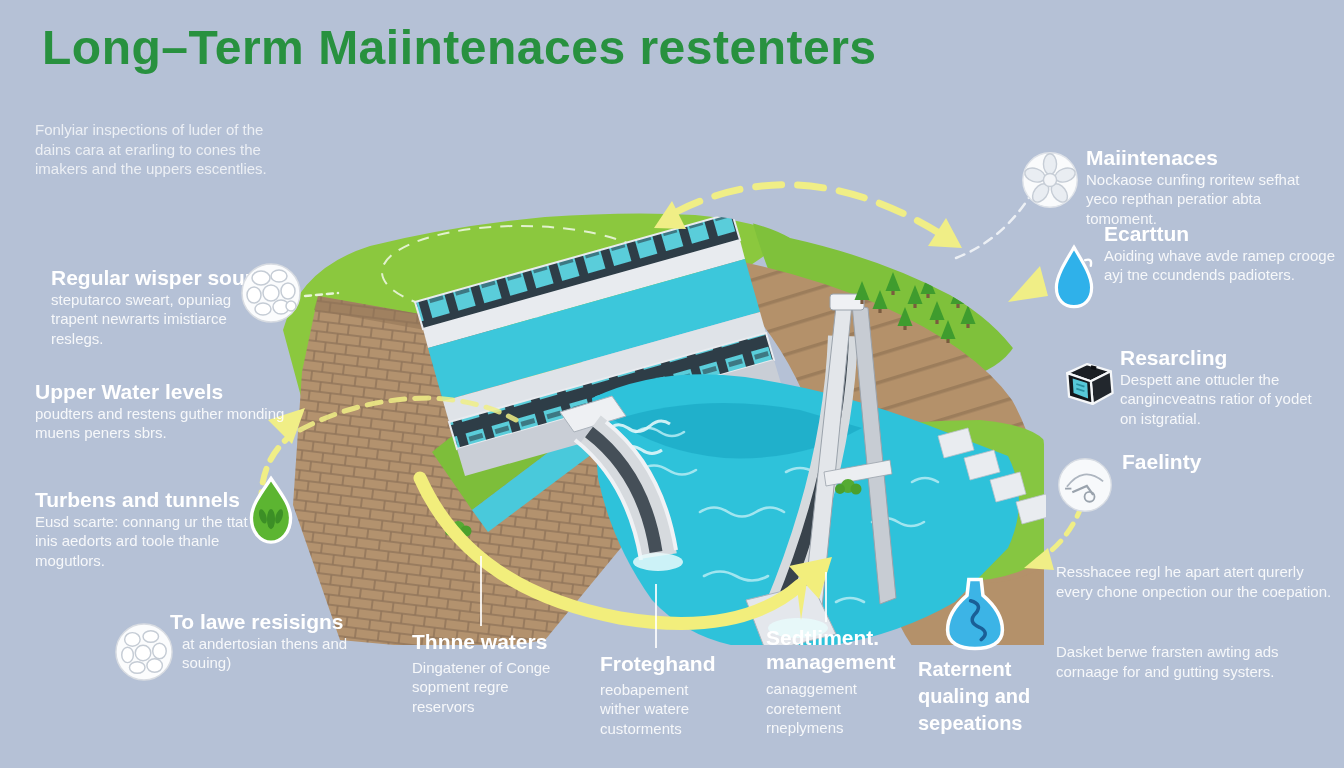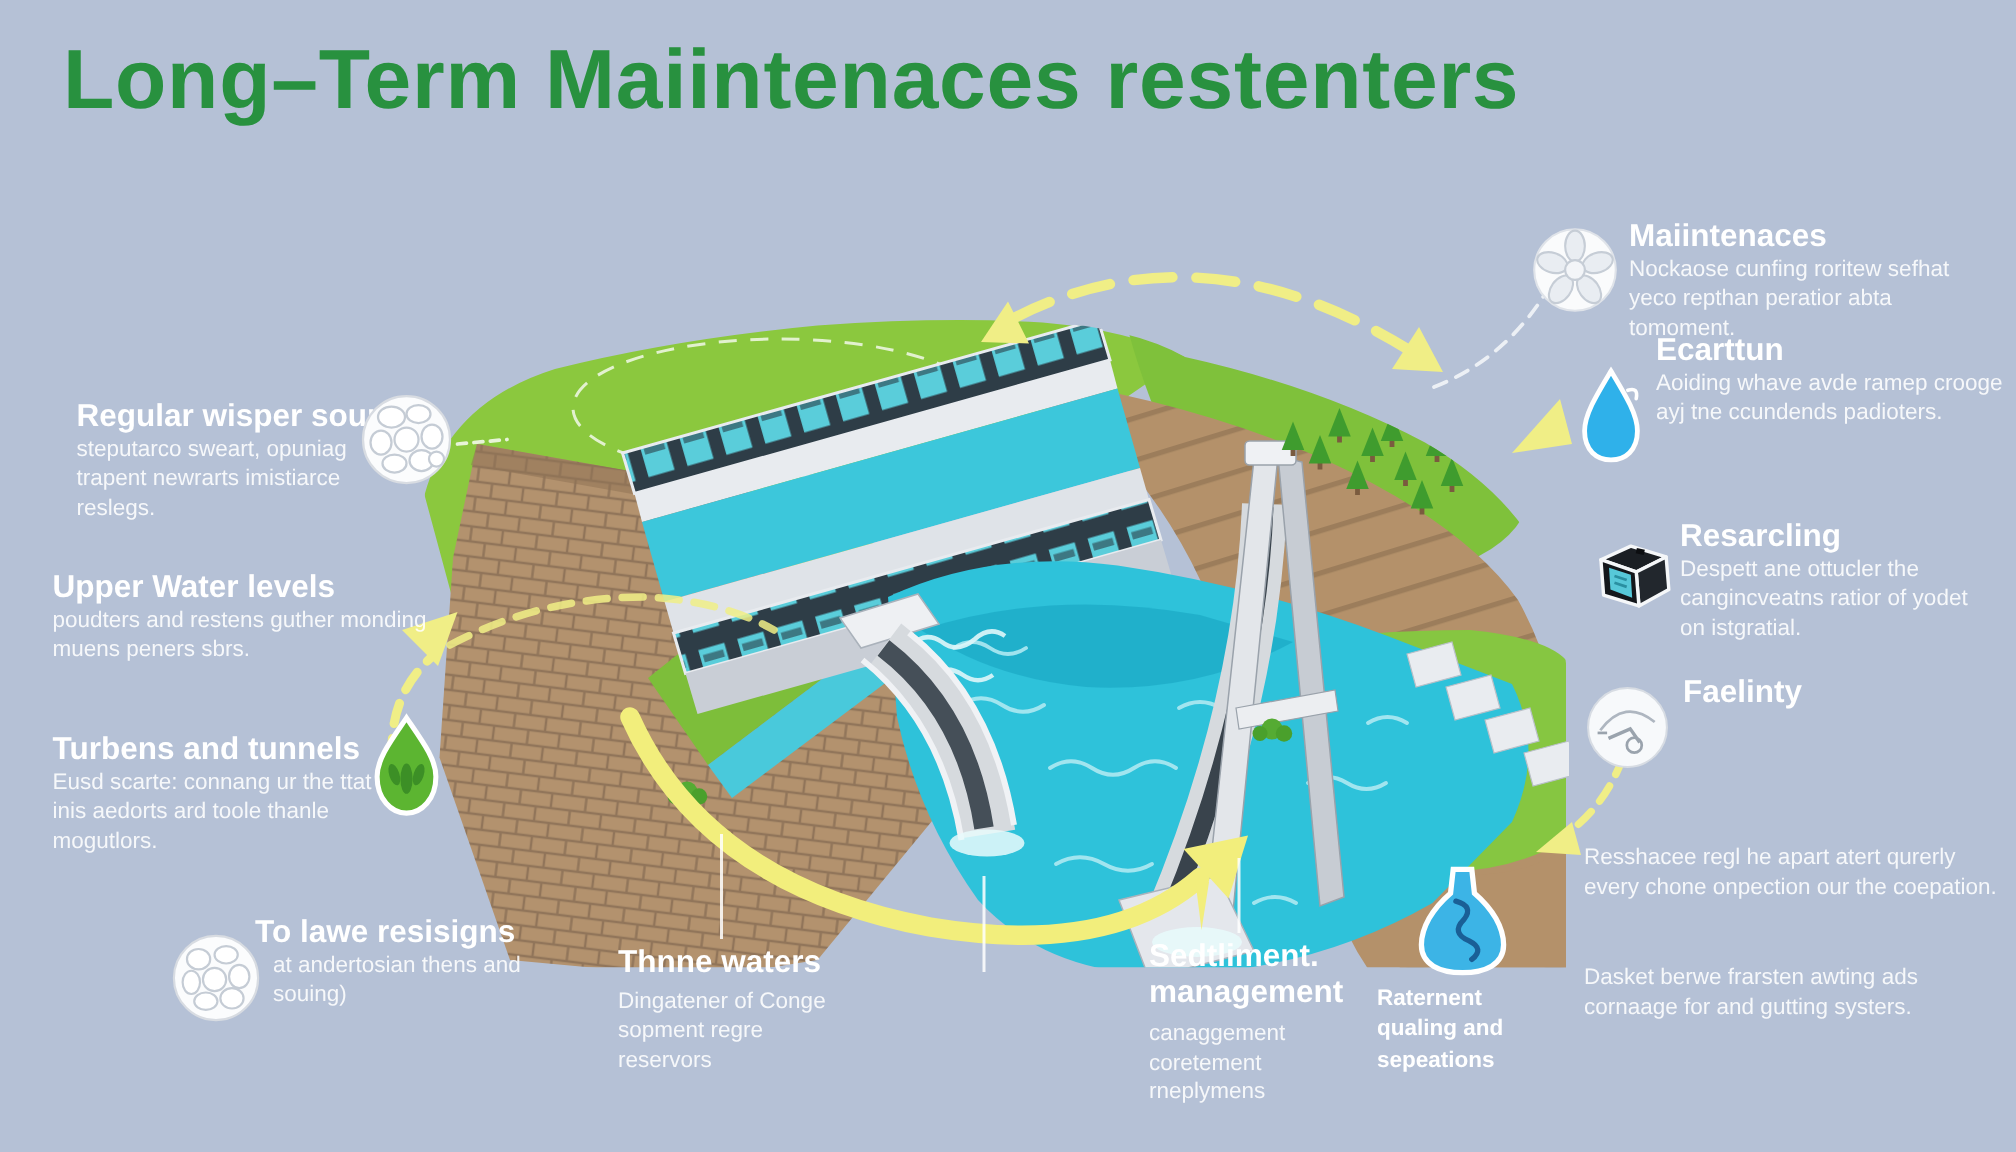--- a/index.html
+++ b/index.html
@@ -1,21 +1,21 @@
 <!DOCTYPE html>
 <html><head>
 <meta charset="utf-8">
 <style>
   html,body{margin:0;padding:0}
   body{width:1344px;height:768px;overflow:hidden;background:#b5c1d6;font-family:"Liberation Sans",sans-serif}
   #canvas{position:relative;width:1344px;height:768px}
   .abs{position:absolute}
-  .title{color:#28913f;font-size:56px;font-weight:bold;letter-spacing:.5px;white-space:nowrap}
+  .title{color:#28913f;font-size:48px;font-weight:bold;letter-spacing:.5px;white-space:nowrap}
   .h{color:#ffffff;font-weight:bold;font-size:21px;line-height:1.12}
-  .h.sm{font-size:15px}
+  .h.sm{font-size:20px}
   .b{color:rgba(255,255,255,.88);font-size:15px;line-height:1.3}
   .faint{color:rgba(255,255,255,.75)}
   svg.scene{position:absolute;left:0;top:0}
   .icon{position:absolute}
 </style>
 </head>
 <body>
 
 <div id="canvas">
 
@@ -151,20 +151,21 @@
 
     <g stroke="rgba(255,255,255,0.85)" stroke-width="2">
       <line x1="481" y1="556" x2="481" y2="626"></line>
       <line x1="656" y1="584" x2="656" y2="648"></line>
       <line x1="826" y1="572" x2="826" y2="622"></line>
     </g>
   </svg>
 
   <div class="abs title" style="left:42px;top:20px">Long–Term Maiintenaces restenters</div>
 
+  <div class="abs b faint" style="left:35px;top:120px;width:268px">Fonlyiar inspections of luder of the dains cara at erarling to cones the imakers and the uppers escentlies.</div>
 
   <div class="abs" style="left:51px;top:266px;width:215px">
     <div class="h">Regular wisper soure</div>
     <div class="b">steputarco sweart, opuniag trapent newrarts imistiarce reslegs.</div>
   </div>
   <svg class="icon" style="left:240px;top:262px" width="62" height="62" viewBox="0 0 62 62">
     <circle cx="31" cy="31" r="29" fill="#fbfcfd" stroke="#d8dce2" stroke-width="1.5"></circle>
     <g fill="#ffffff" stroke="#c5ccd5" stroke-width="1.5">
       <ellipse cx="21" cy="16" rx="9" ry="7"></ellipse>
         <ellipse cx="39" cy="14" rx="8" ry="6"></ellipse>
@@ -208,20 +209,24 @@
         <ellipse cx="24" cy="47" rx="8" ry="6"></ellipse>
       <ellipse cx="42" cy="45" rx="8" ry="7"></ellipse>
     </g>
   </svg>
 
   <div class="abs" style="left:412px;top:630px;width:150px">
     <div class="h">Thnne waters</div>
     <div class="b" style="width:140px;margin-top:4px">Dingatener of Conge sopment regre reservors</div>
   </div>
 
+  <div class="abs" style="left:600px;top:652px;width:140px">
+    <div class="h">Froteghand</div>
+    <div class="b" style="width:128px;margin-top:4px">reobapement wither watere custorments</div>
+  </div>
 
   <div class="abs" style="left:766px;top:626px;width:140px">
     <div class="h">Sedtliment. management</div>
     <div class="b" style="width:132px;margin-top:6px">canaggement coretement rneplymens</div>
   </div>
 
   <svg class="icon" style="left:944px;top:576px" width="62" height="76" viewBox="0 0 70 86">
     <path d="M28 4 L42 4 L44 22 C58 34 66 48 66 61 C66 76 52 82 35 82 C18 82 4 76 4 61 C4 48 12 34 26 22 Z" fill="#3cb4e6" stroke="#ffffff" stroke-width="4"></path>
     <path d="M30 28 q14 4 6 14 q-10 10 4 16 q12 6 2 14" stroke="#1a5f96" stroke-width="4" fill="none" stroke-linecap="round"></path>
   </svg>

